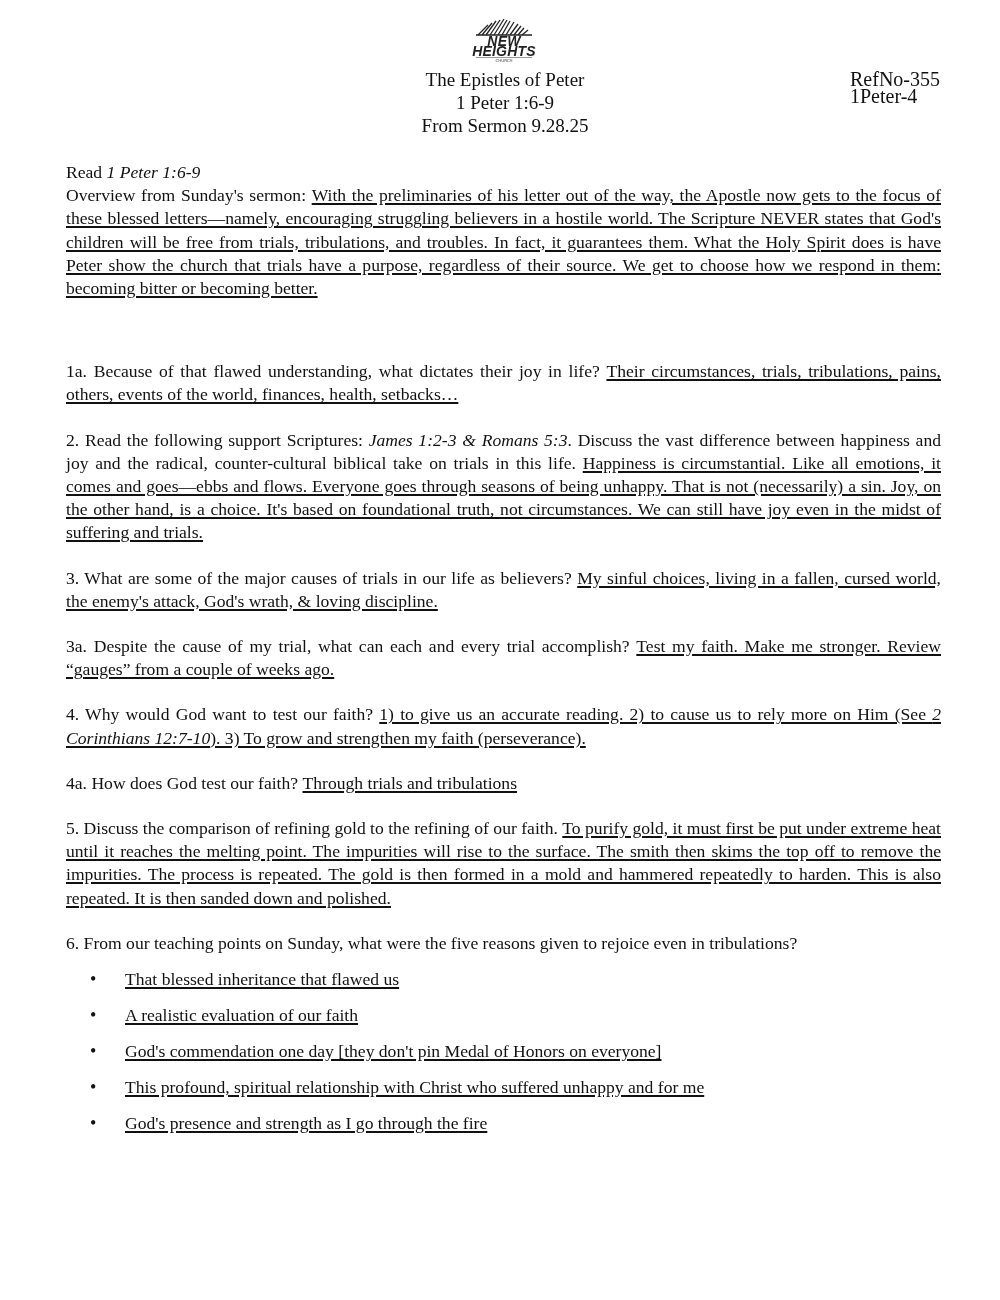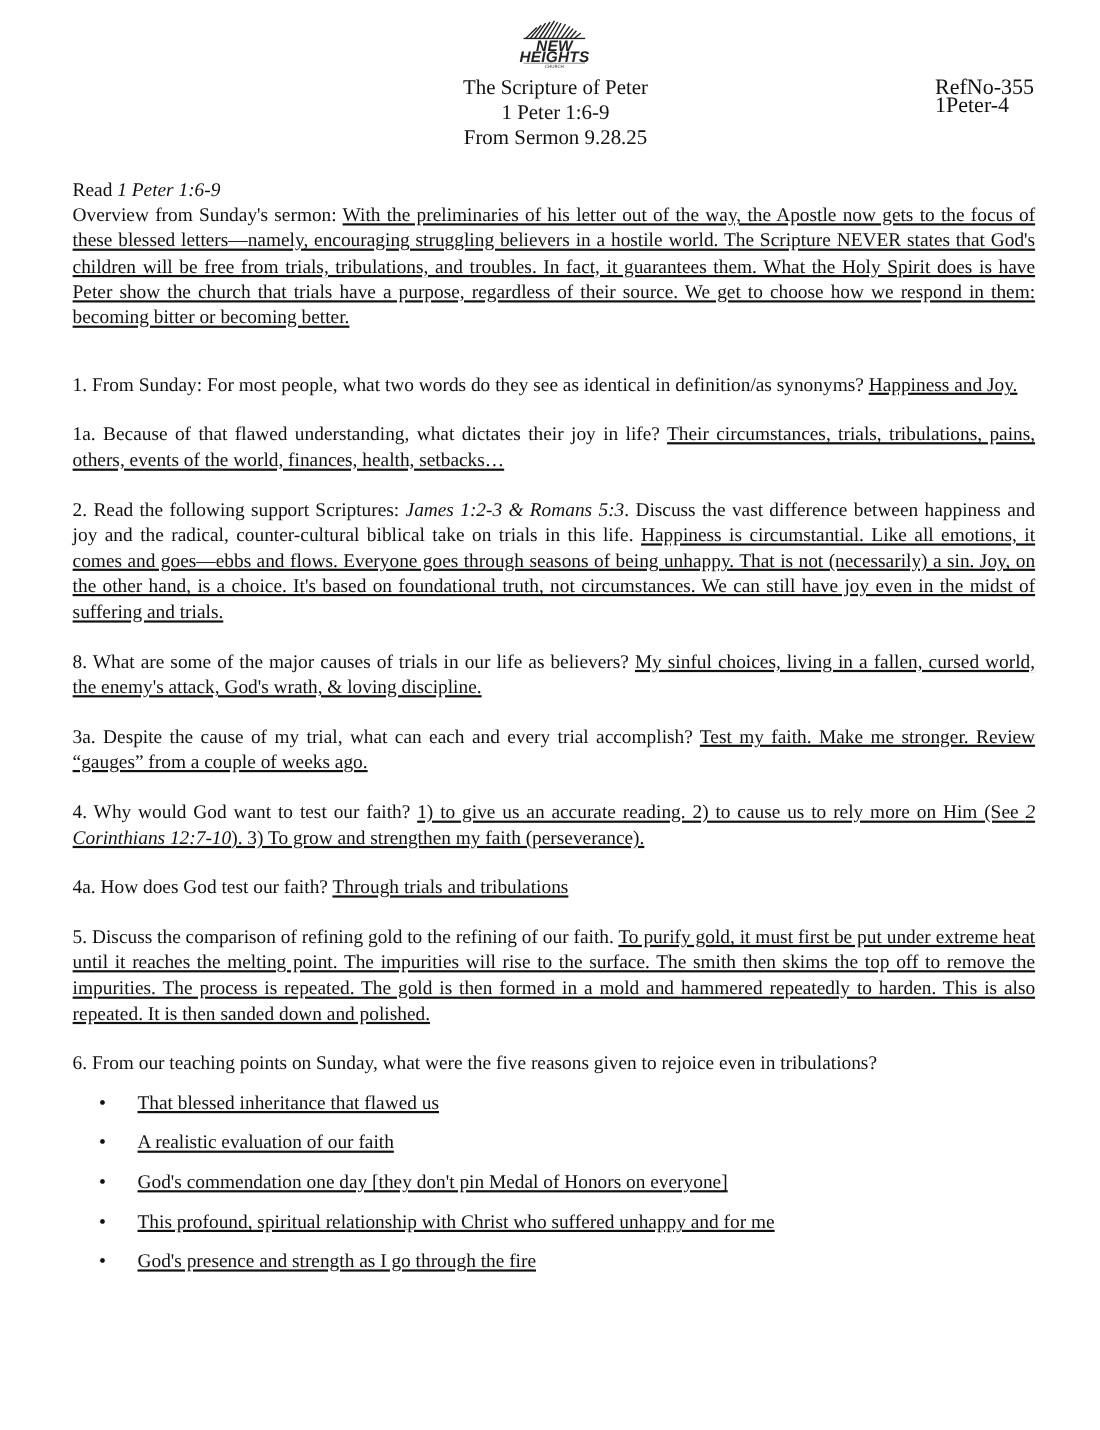--- a/index.html
+++ b/index.html
@@ -26,21 +26,21 @@
       font-size: 19px; line-height: 23px;
     }
     .ref {
       position: absolute; left: 850px; top: 71px; font-size: 20px; line-height: 17px;
     }
     .content {
       position: absolute; left: 66px; top: 161px; width: 875px;
       font-size: 17.6px; line-height: 23.2px;
     }
     .content p { margin: 0; text-align: justify; }
-    .u { text-decoration: underline; text-decoration-thickness: 1.5px; text-underline-offset: 2px; }
+    .u { text-decoration: underline; text-decoration-thickness: 1.5px; text-underline-offset: 2px; font-family: Liberation Serif, serif; }
     .i { font-style: italic; }
     .gap-lg { height: 30px; }
     .gap { height: 22px; }
     ul.reasons { list-style: none; margin: 0; padding: 0; }
     ul.reasons li {
       position: relative; padding-left: 59px; height: 36px; line-height: 23px;
     }
     ul.reasons li::before {
       content: "\2022"; position: absolute; left: 24px; top: 0; font-size: 18px;
     }
@@ -64,47 +64,46 @@
         <path d="M44 17 L50 10"></path>
         <path d="M48 17 L54 12"></path>
       <path d="M2 17 L58 17"></path>
     </g>
   </svg>
   <div class="logo-name">NEW HEIGHTS</div>
   <div class="logo-sub">CHURCH</div>
 </div>
 
 <div class="header">
-  <div>The Scripture of Peter</div>
+  <div>The Epistles of Peter</div>
   <div>1 Peter 1:6-9</div>
   <div>From Sermon 9.28.25</div>
 </div>
 
 <div class="ref">
   <div>RefNo-355</div>
   <div>1Peter-4</div>
 </div>
 
 <div class="content">
   <p><span>Read </span><span class="i">1 Peter 1:6-9</span></p>
   <p><span>Overview from Sunday's sermon: </span><span class="u">With the preliminaries of his letter out of the way, the Apostle now gets to the focus of these blessed letters—namely, encouraging struggling believers in a hostile world. The Scripture NEVER states that God's children will be free from trials, tribulations, and troubles. In fact, it guarantees them. What the Holy Spirit does is have Peter show the church that trials have a purpose, regardless of their source. We get to choose how we respond in them: becoming bitter or becoming better.</span></p>
 
   <div class="gap-lg"></div>
   <div class="gap" style="height:8px"></div>
 
-  <p><span>1. From Sunday: For most people, what two words do they see as identical in definition/as synonyms? </span><span class="u">Happiness and Joy.</span></p>
   <div class="gap"></div>
 
   <p><span>1a. Because of that flawed understanding, what dictates their joy in life? </span><span class="u">Their circumstances, trials, tribulations, pains, others, events of the world, finances, health, setbacks…</span></p>
   <div class="gap"></div>
 
   <p><span>2. Read the following support Scriptures: </span><span class="i">James 1:2-3 &amp; Romans 5:3</span><span>. Discuss the vast difference between happiness and joy and the radical, counter-cultural biblical take on trials in this life. </span><span class="u">Happiness is circumstantial. Like all emotions, it comes and goes—ebbs and flows. Everyone goes through seasons of being unhappy. That is not (necessarily) a sin. Joy, on the other hand, is a choice. It's based on foundational truth, not circumstances. We can still have joy even in the midst of suffering and trials.</span></p>
   <div class="gap"></div>
 
-  <p><span>8. What are some of the major causes of trials in our life as believers? </span><span class="u">My sinful choices, living in a fallen, cursed world, the enemy's attack, God's wrath, &amp; loving discipline.</span></p>
+  <p><span>3. What are some of the major causes of trials in our life as believers? </span><span class="u">My sinful choices, living in a fallen, cursed world, the enemy's attack, God's wrath, &amp; loving discipline.</span></p>
   <div class="gap"></div>
 
   <p><span>3a. Despite the cause of my trial, what can each and every trial accomplish? </span><span class="u">Test my faith. Make me stronger. Review “gauges” from a couple of weeks ago.</span></p>
   <div class="gap"></div>
 
   <p><span>4. Why would God want to test our faith? </span><span class="u">1) to give us an accurate reading. 2) to cause us to rely more on Him (See </span><span class="u i">2 Corinthians 12:7-10</span><span class="u">). 3) To grow and strengthen my faith (perseverance).</span></p>
   <div class="gap"></div>
 
   <p><span>4a. How does God test our faith? </span><span class="u">Through trials and tribulations</span></p>
   <div class="gap"></div>

